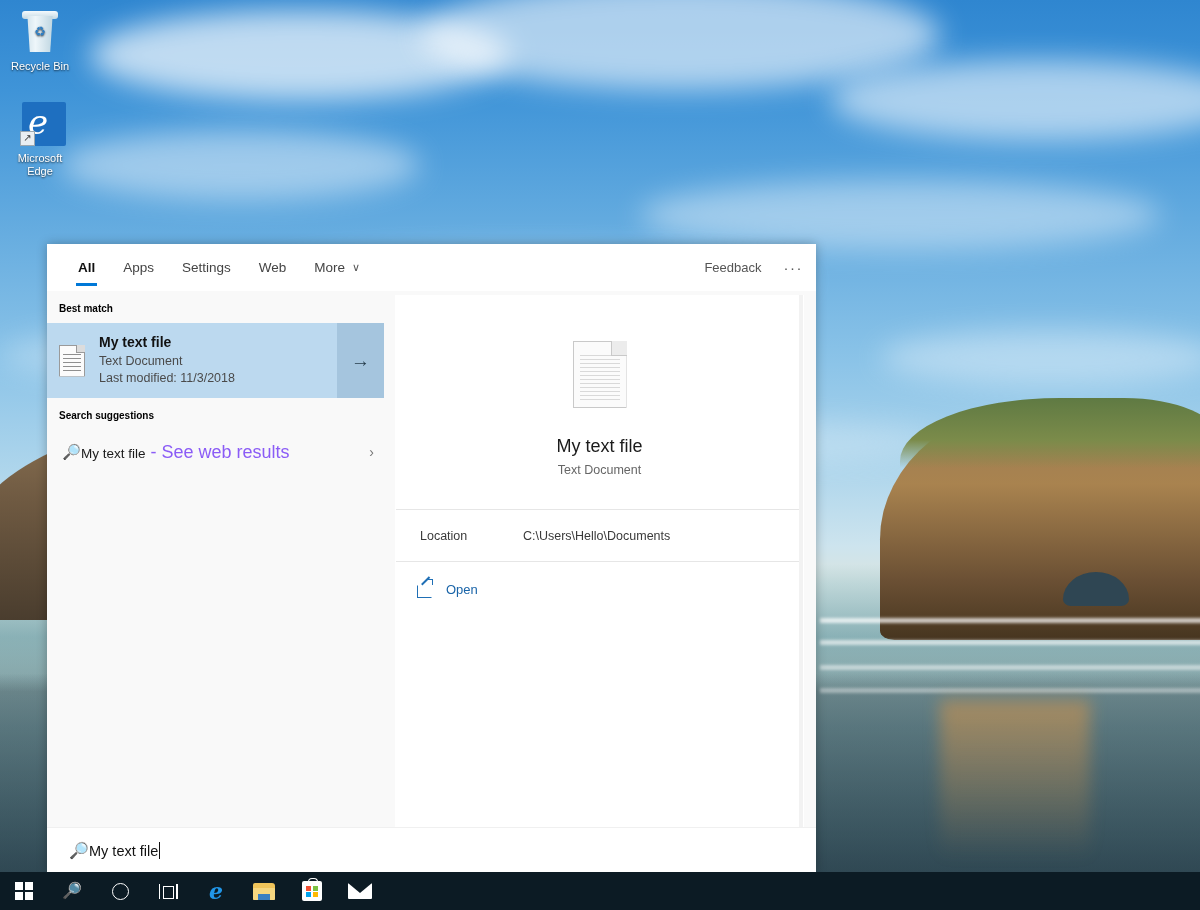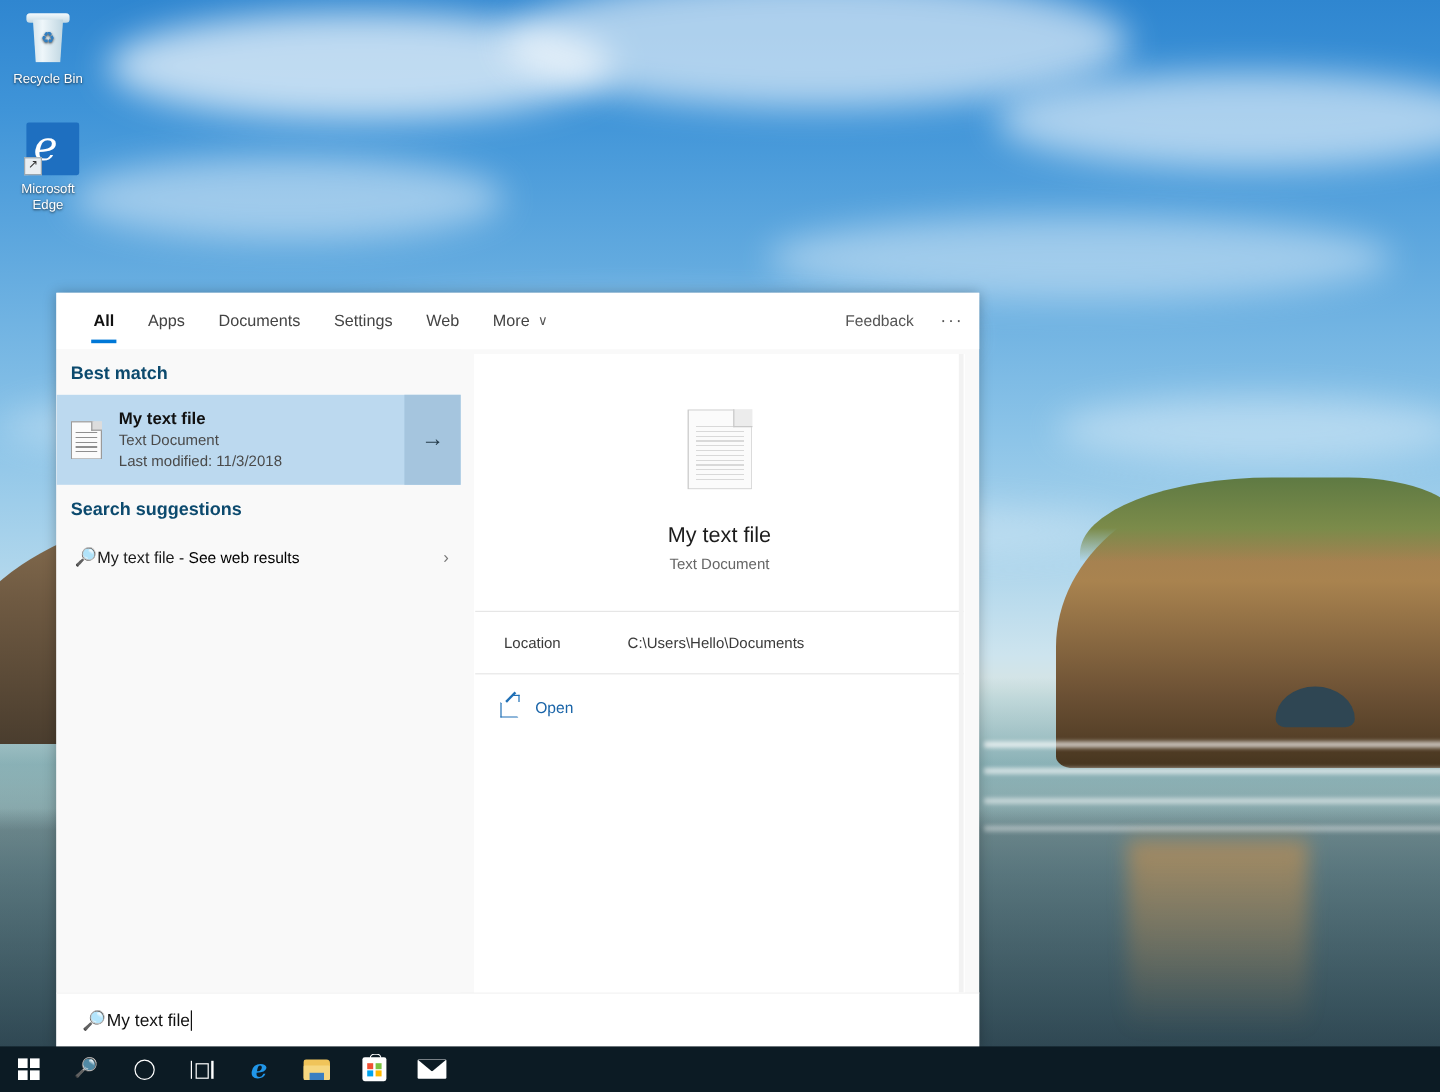--- a/index.html
+++ b/index.html
@@ -187,21 +187,21 @@
   .panel-body { flex: 1 1 auto; display: flex; min-height: 0; position: relative; }
 
   
   .results {
     width: 337px;
     background: #f9f9f9;
     flex: 0 0 auto;
     overflow: hidden;
   }
   .section-head {
-    font-size: 15px; font-weight: bold; color: #0c4a6e;
+    font-size: 10px; font-weight: bold; color: #000000;
     padding: 12px 0 9px 12px;
   }
   .result-row {
     display: flex; align-items: stretch;
     height: 75px;
     background: #bcd9ef;
     cursor: default;
   }
   .result-main {
     flex: 1 1 auto; display: flex; align-items: center; padding-left: 12px;
@@ -231,21 +231,21 @@
     display: flex; align-items: center; justify-content: center;
     font-size: 19px; color: #243b4a;
   }
   .suggest-row {
     display: flex; align-items: center;
     height: 44px; padding: 0 10px 0 12px;
     cursor: default;
   }
   .mag { width: 22px; flex:0 0 auto; font-size: 15px; color: #333; transform: scaleX(-1); }
   .sug-text { font-size: 13.5px; color: #1b1b1b; flex: 1 1 auto; }
-  .sug-text .dim { color: #000000; font-size: 13px; }
+  .sug-text .dim { color: #8b5cf6; font-size: 18px; }
   .sug-chev { color: #777; font-size: 14px; }
 
   
   .preview-wrap { flex: 1 1 auto; padding: 4px 12px 0 11px; min-width:0; display:flex; }
   .preview {
     background: #fff;
     flex: 1 1 auto;
     position: relative;
     min-width: 0;
   }
@@ -413,23 +413,20 @@
   <div id="search-panel">
 
     <div class="tabbar">
       <div class="tab active">
         <span>All</span>
       </div>
       <div class="tab">
         <span>Apps</span>
       </div>
       <div class="tab">
-        <span>Documents</span>
-      </div>
-      <div class="tab">
         <span>Settings</span>
       </div>
       <div class="tab">
         <span>Web</span>
       </div>
       <div class="tab">
         <span>More</span>
         <span class="chev">∨</span>
       </div>
       <div class="tabbar-right">

